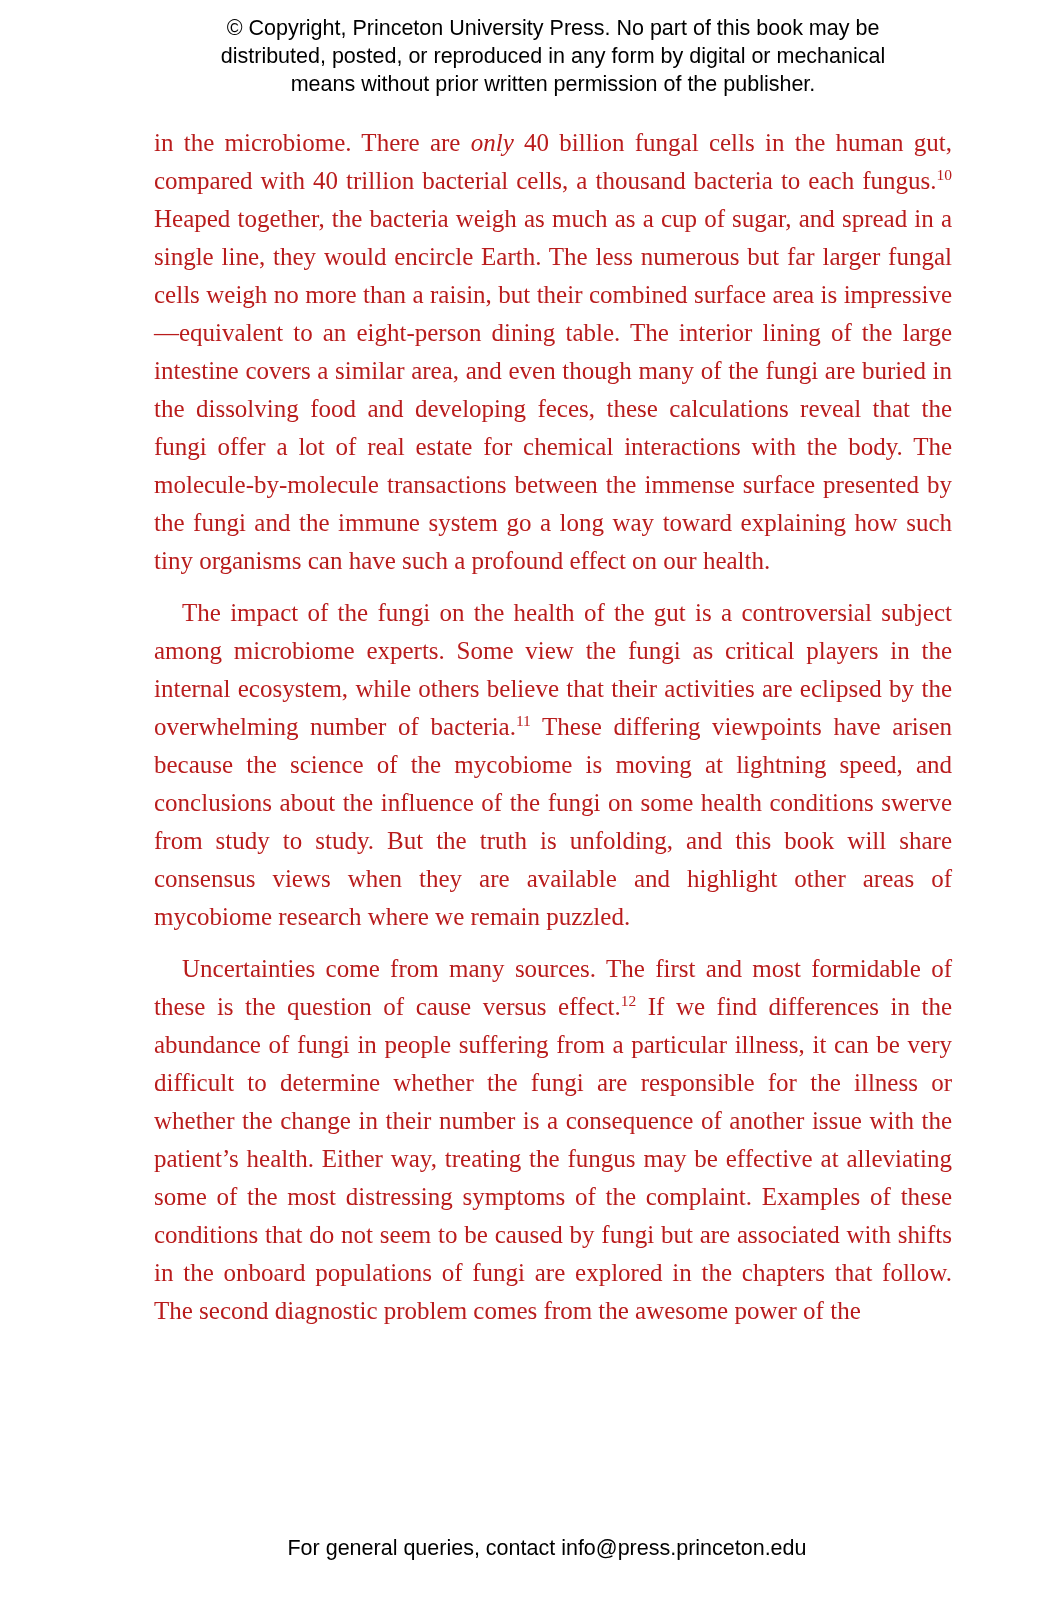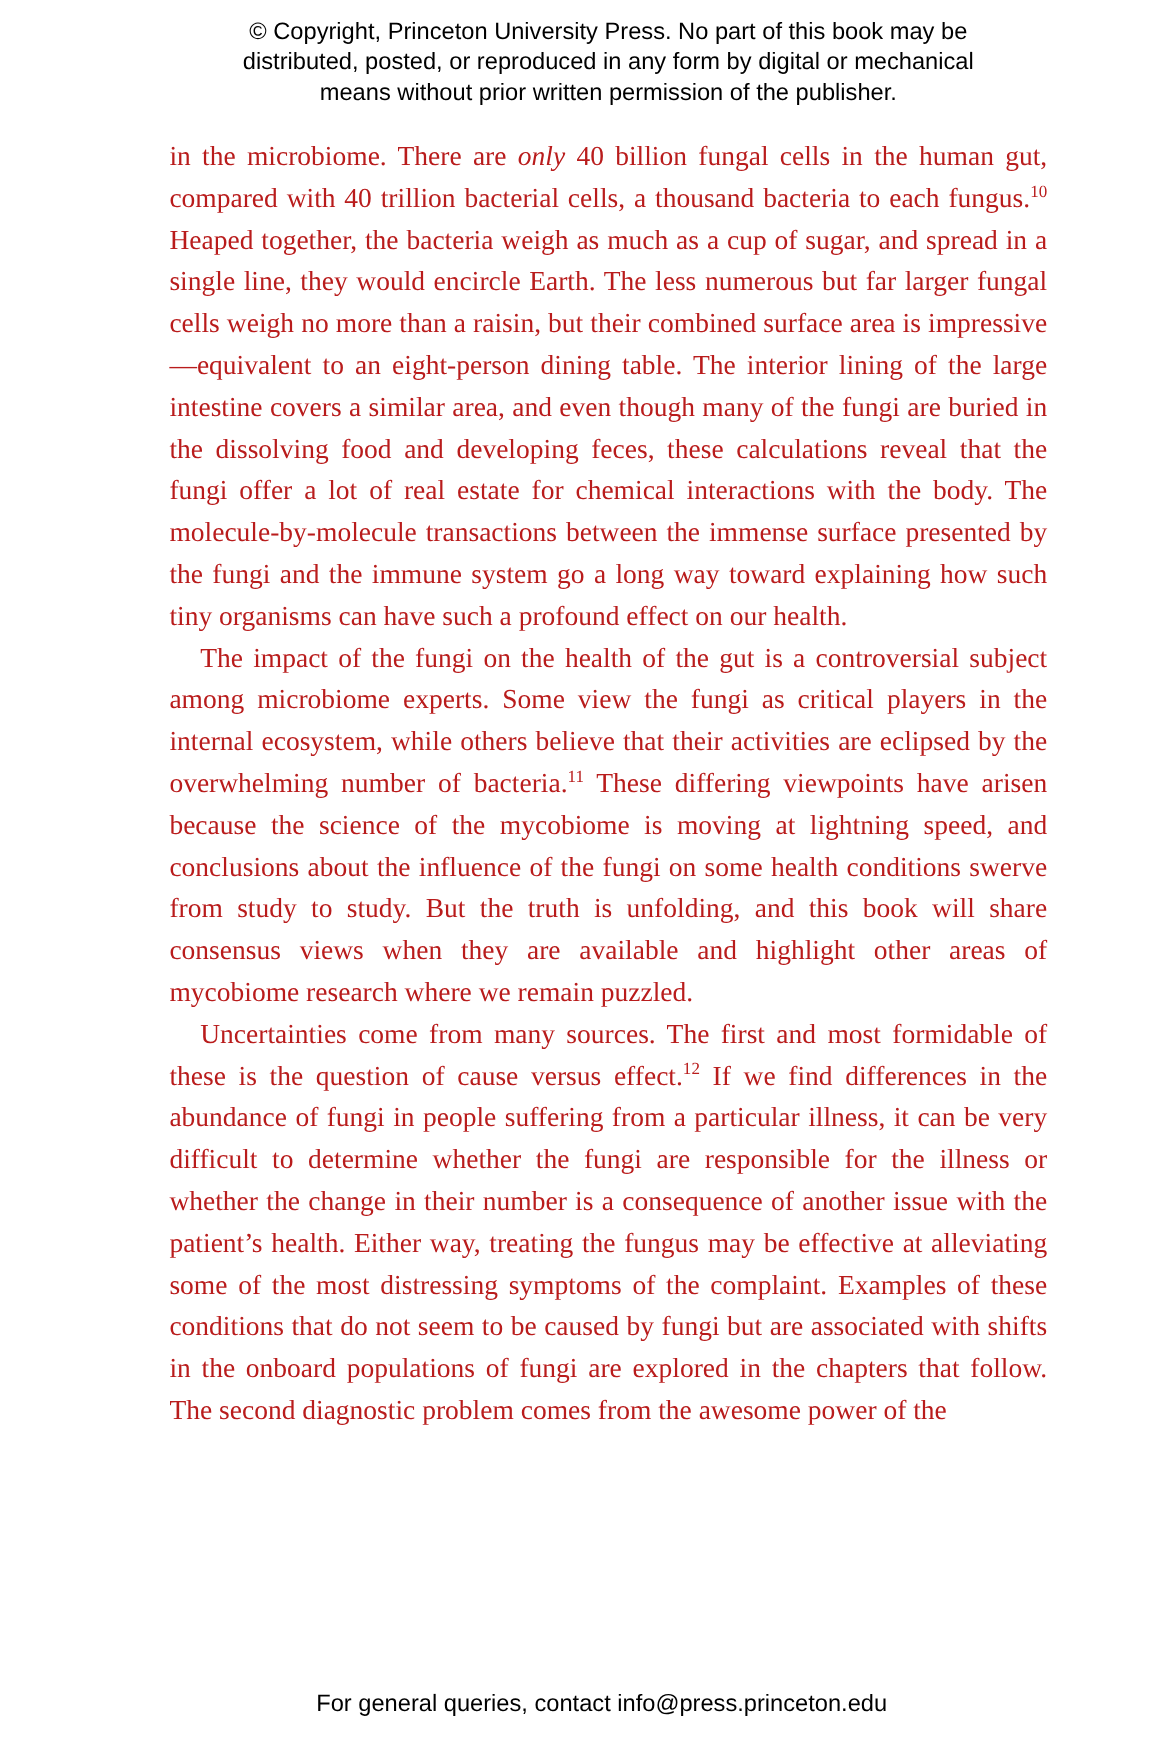--- a/index.html
+++ b/index.html
@@ -45,20 +45,21 @@
     line-height: 38px;
     text-align: justify;
     color: #b91c1c;
   }
   .body-text p {
     margin: 0;
     padding: 0;
   }
   .body-text p.indent {
     text-indent: 28px;
+    margin-top: 14px;
   }
   .body-text sup {
     font-size: 0.62em;
     line-height: 0;
     vertical-align: super;
   }
   .body-text em {
     font-style: italic;
   }
   .footer {

